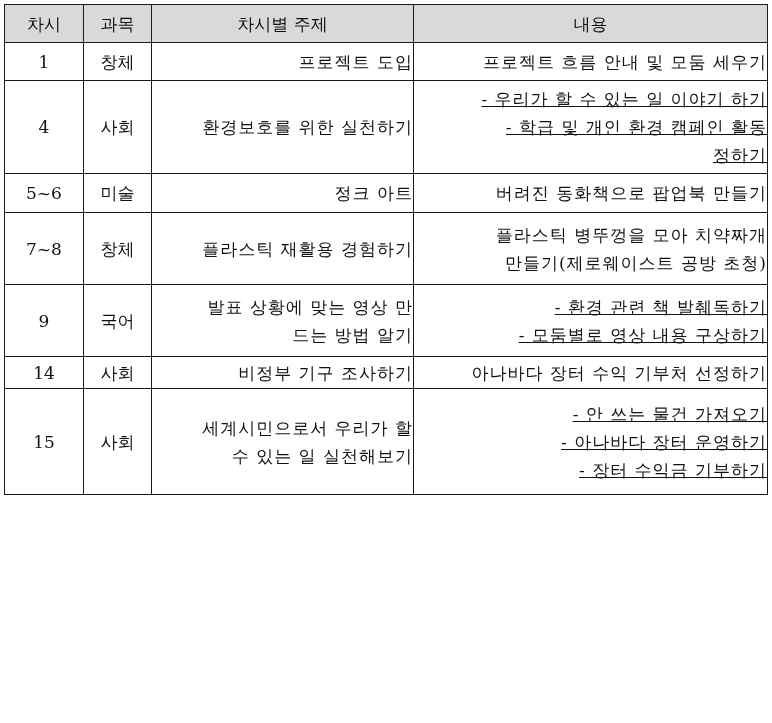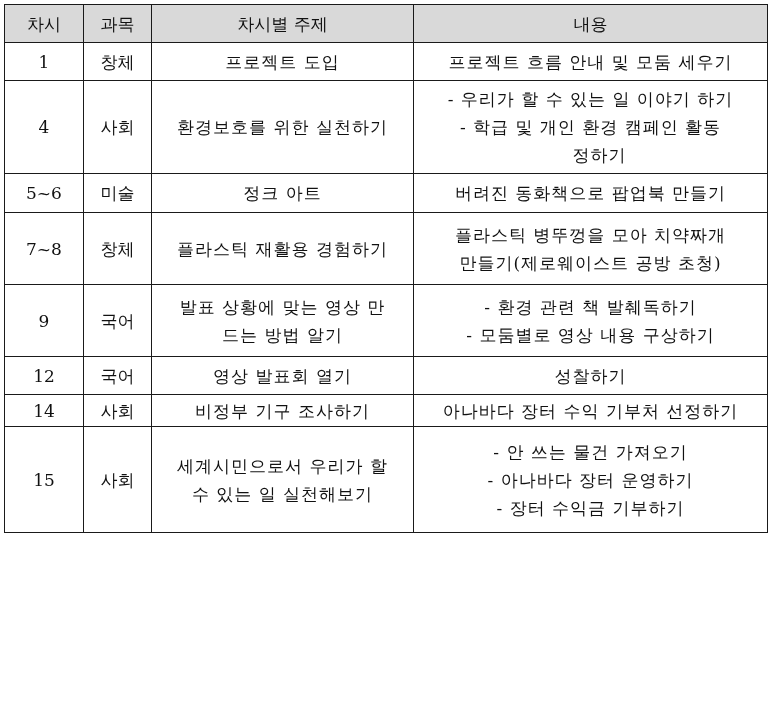--- a/index.html
+++ b/index.html
@@ -31,28 +31,28 @@
       line-height: 28px;
       vertical-align: middle;
     }
     table.plan th {
       background: #d9d9d9;
       text-align: center;
       height: 37px;
     }
     td.c-num, td.c-subj { text-align: center; }
     td.c-topic, td.c-content {
-      text-align: center;
+      text-align: right;
       padding-left: 10px;
       padding-right: 6px;
     }
     td.c-topic { letter-spacing: 1px; }
     td.c-content { letter-spacing: 1px; }
     .line { display: block; white-space: nowrap; }
-    .bullet-line { display: block; white-space: nowrap; }
+    .bullet-line { display: block; white-space: nowrap; text-decoration: underline; }
     .indent { padding-left: 18px; }
   </style>
 </head>
 <body>
 
 <table class="plan">
   <colgroup>
     <col style="width:79px">
     <col style="width:68px">
     <col style="width:262px">
@@ -123,30 +123,20 @@
         <span class="line">발표 상황에 맞는 영상 만</span>
         <span class="line">드는 방법 알기</span>
       </td>
       <td class="c-content">
         <span class="bullet-line">- 환경 관련 책 발췌독하기</span>
         <span class="bullet-line">- 모둠별로 영상 내용 구상하기</span>
       </td>
     </tr>
 
 
-    <tr style="height:38px">
-      <td class="c-num">12</td>
-      <td class="c-subj">국어</td>
-      <td class="c-topic">
-        <span class="line">영상 발표회 열기</span>
-      </td>
-      <td class="c-content">
-        <span class="line">성찰하기</span>
-      </td>
-    </tr>
 
 
     <tr style="height:32px">
       <td class="c-num">14</td>
       <td class="c-subj">사회</td>
       <td class="c-topic">
         <span class="line">비정부 기구 조사하기</span>
       </td>
       <td class="c-content">
         <span class="line">아나바다 장터 수익 기부처 선정하기</span>

